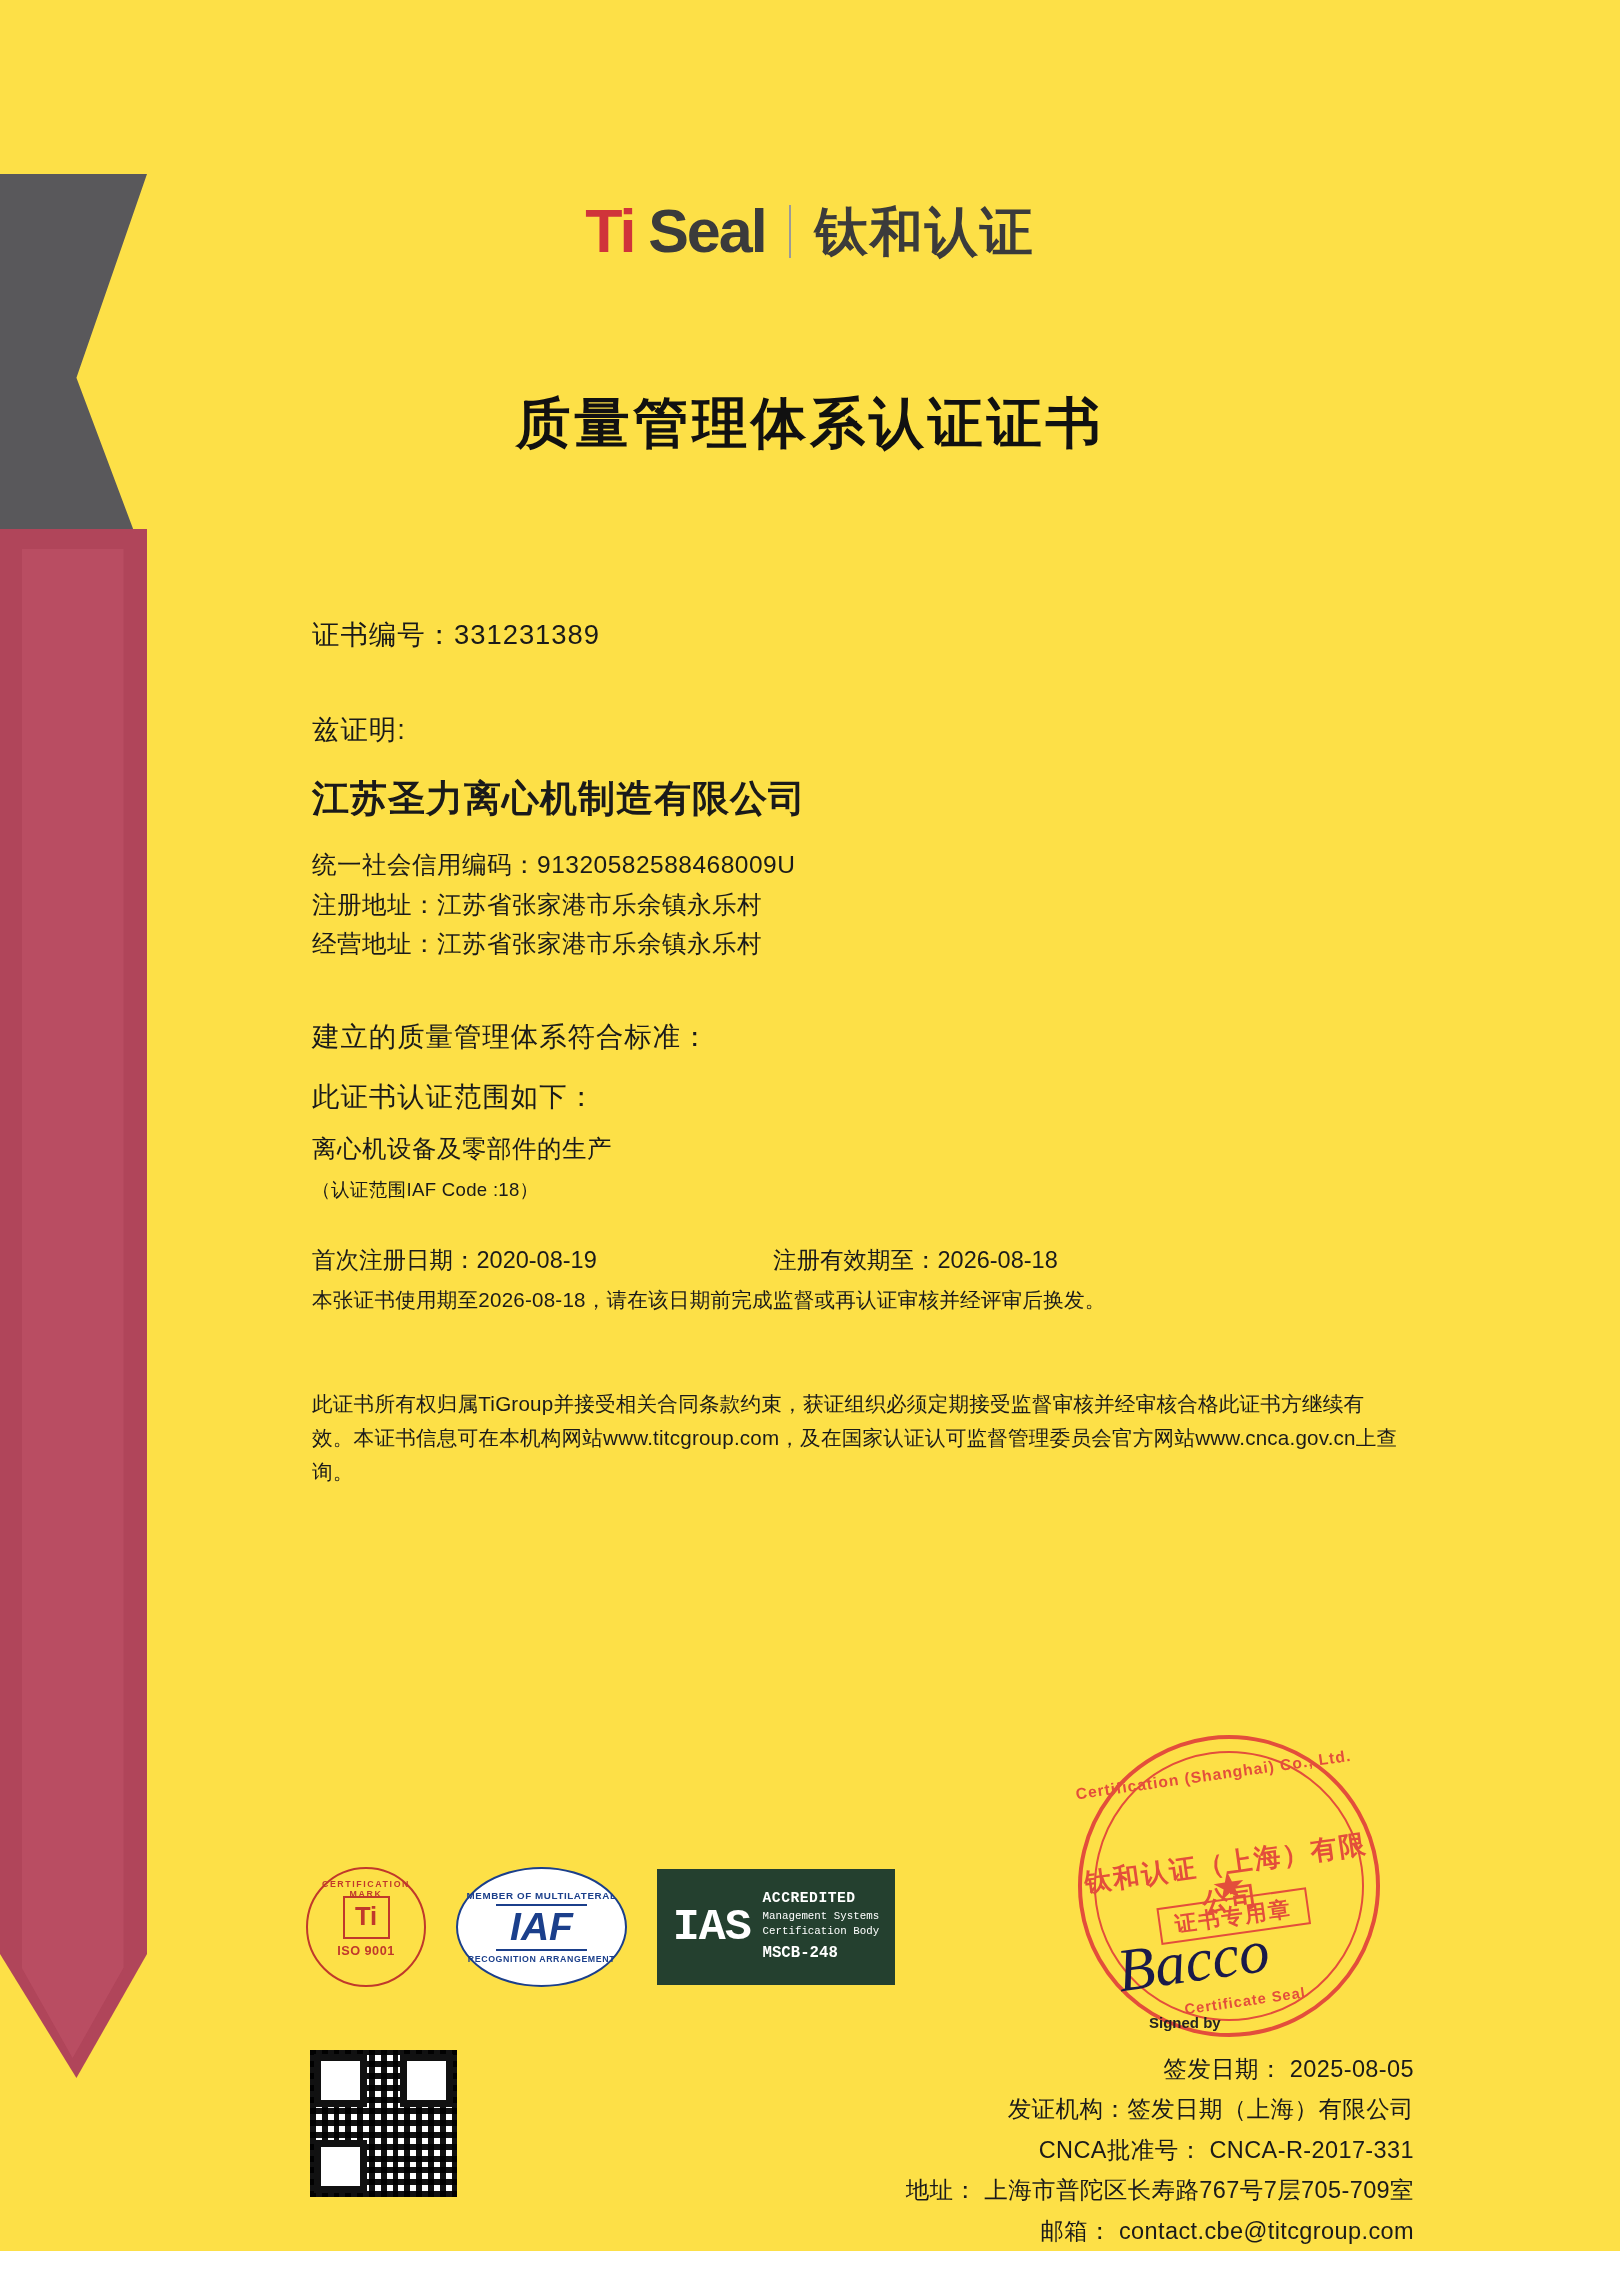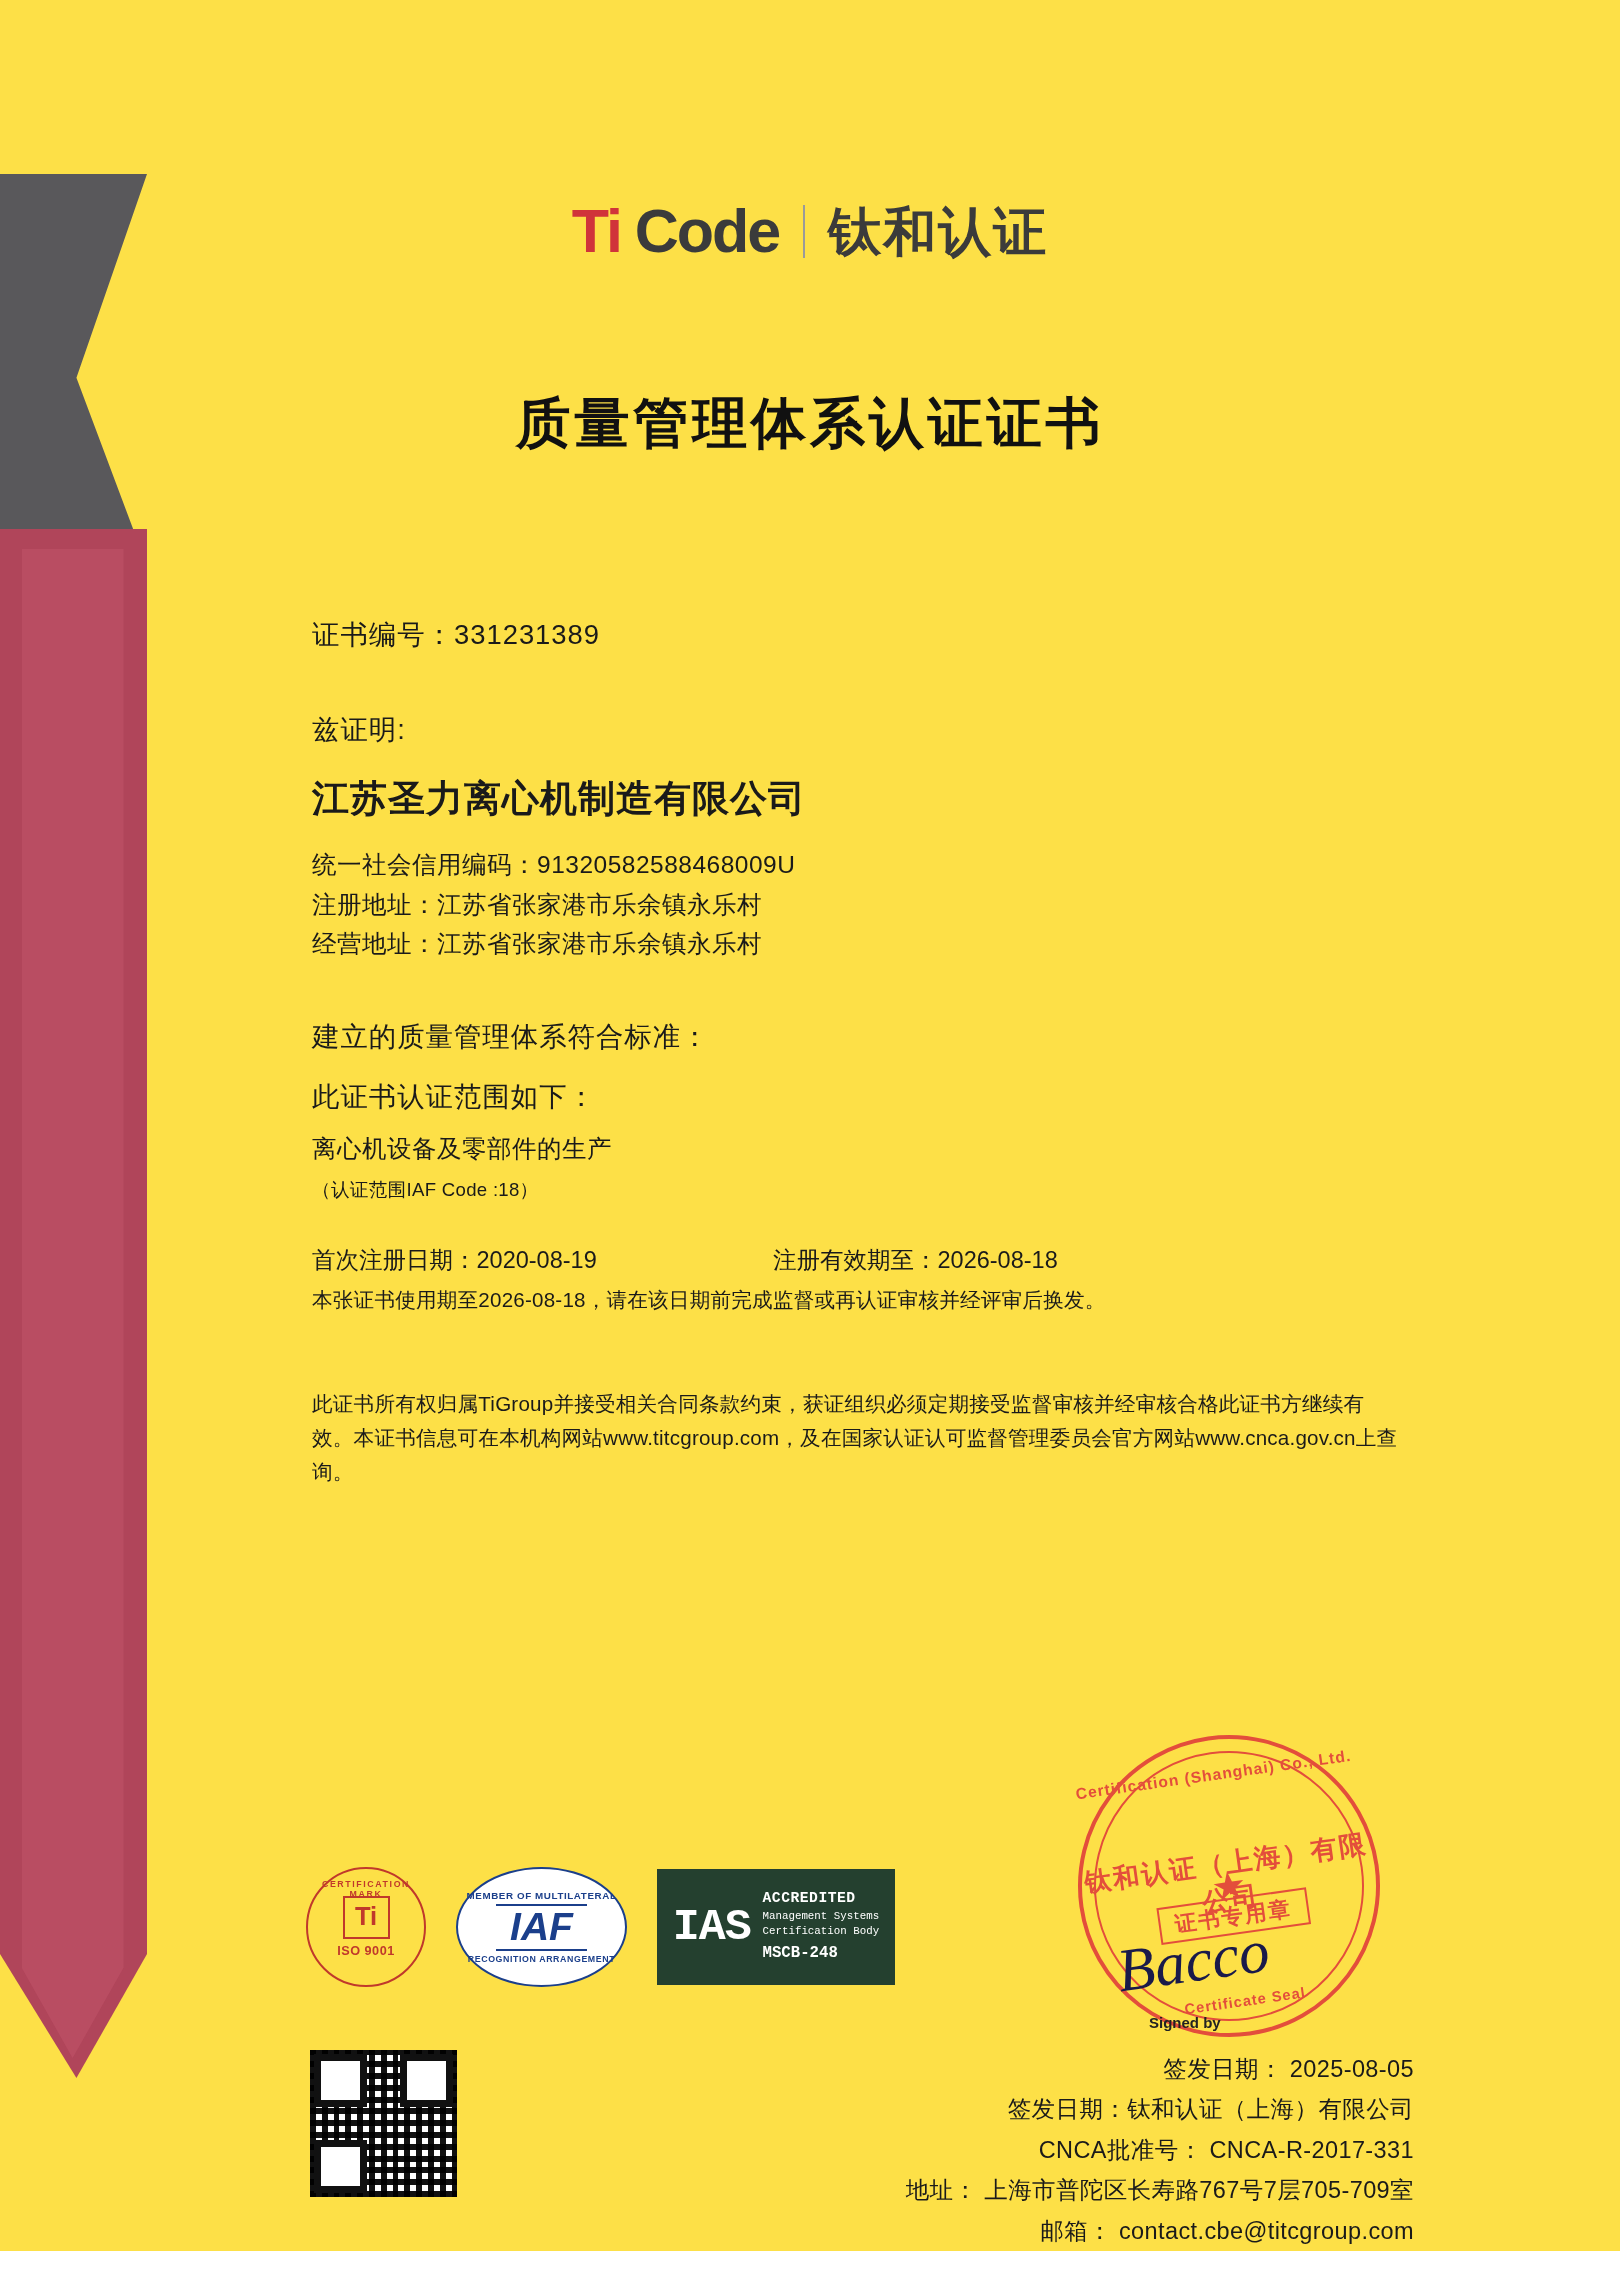--- a/index.html
+++ b/index.html
@@ -363,21 +363,21 @@
 <body>
 
 <div id="page">
 
   <div class="ribbon-gray"></div>
   <div class="ribbon-red"></div>
   <div class="ribbon-red2"></div>
 
   <div class="logo-wrap">
     <span class="logo-ti">Ti</span>
-    <span class="logo-group">Code</span>
+    <span class="logo-group">Seal</span>
     <span class="logo-divider"></span>
     <span class="logo-cn">钛和认证</span>
   </div>
 
   <div class="cert-title">质量管理体系认证证书</div>
 
   <div class="body-block">
 
     <div class="row-certno">
       <span>证书编号：</span><span>331231389</span>
@@ -447,20 +447,20 @@
     <div class="seal-sub">证书专用章</div>
     <div class="seal-en-bot">Certificate Seal</div>
     <div class="seal-star">★</div>
   </div>
 
   <div class="signature">Bacco</div>
   <div class="signed-by">Signed by</div>
 
   <div class="issuer">
     <div>签发日期： 2025-08-05</div>
-    <div>签发日期：钛和认证（上海）有限公司</div>
+    <div>发证机构：签发日期（上海）有限公司</div>
     <div>CNCA批准号： CNCA-R-2017-331</div>
     <div>地址： 上海市普陀区长寿路767号7层705-709室</div>
     <div>邮箱： contact.cbe@titcgroup.com</div>
   </div>
 
 </div>
 
 
 </body></html>

